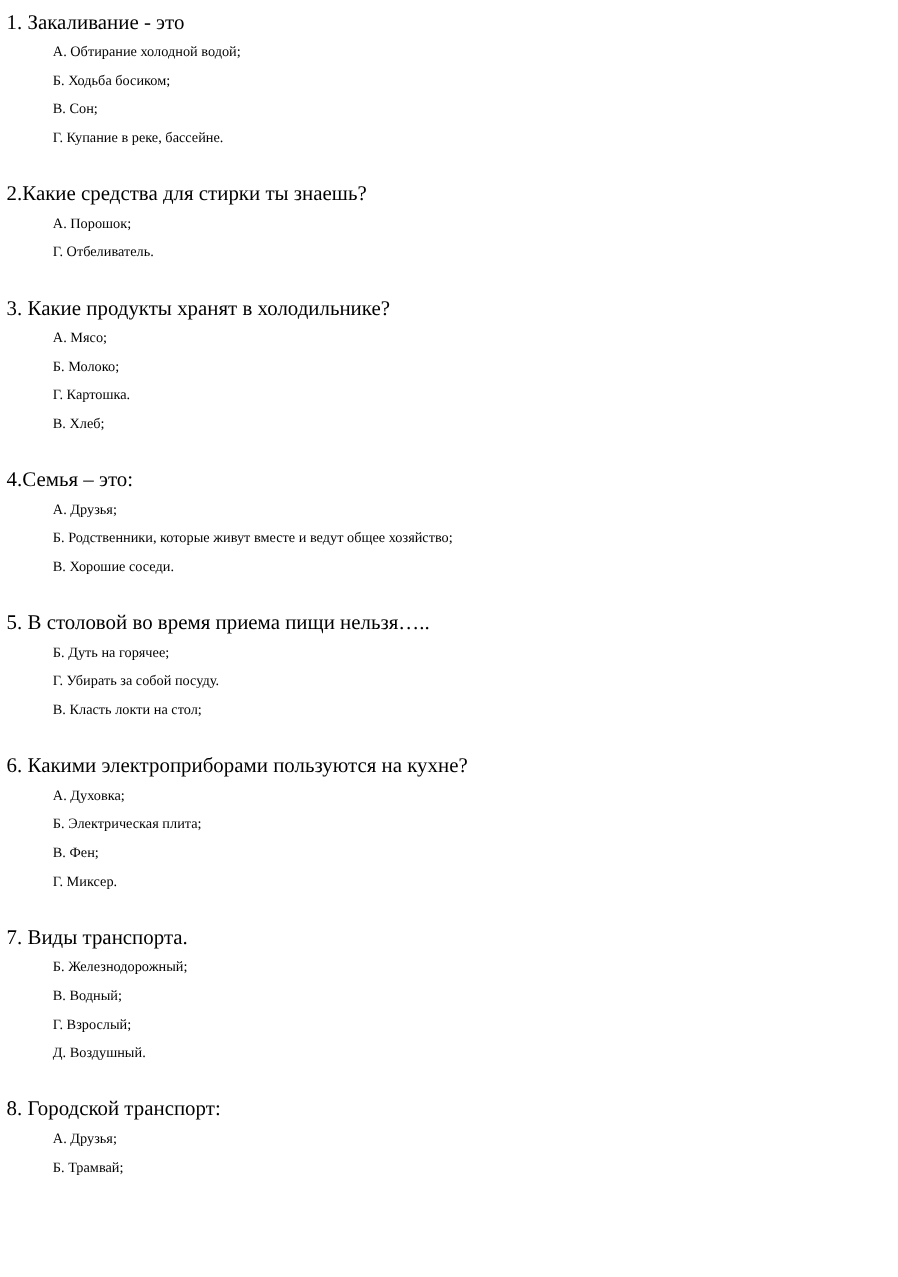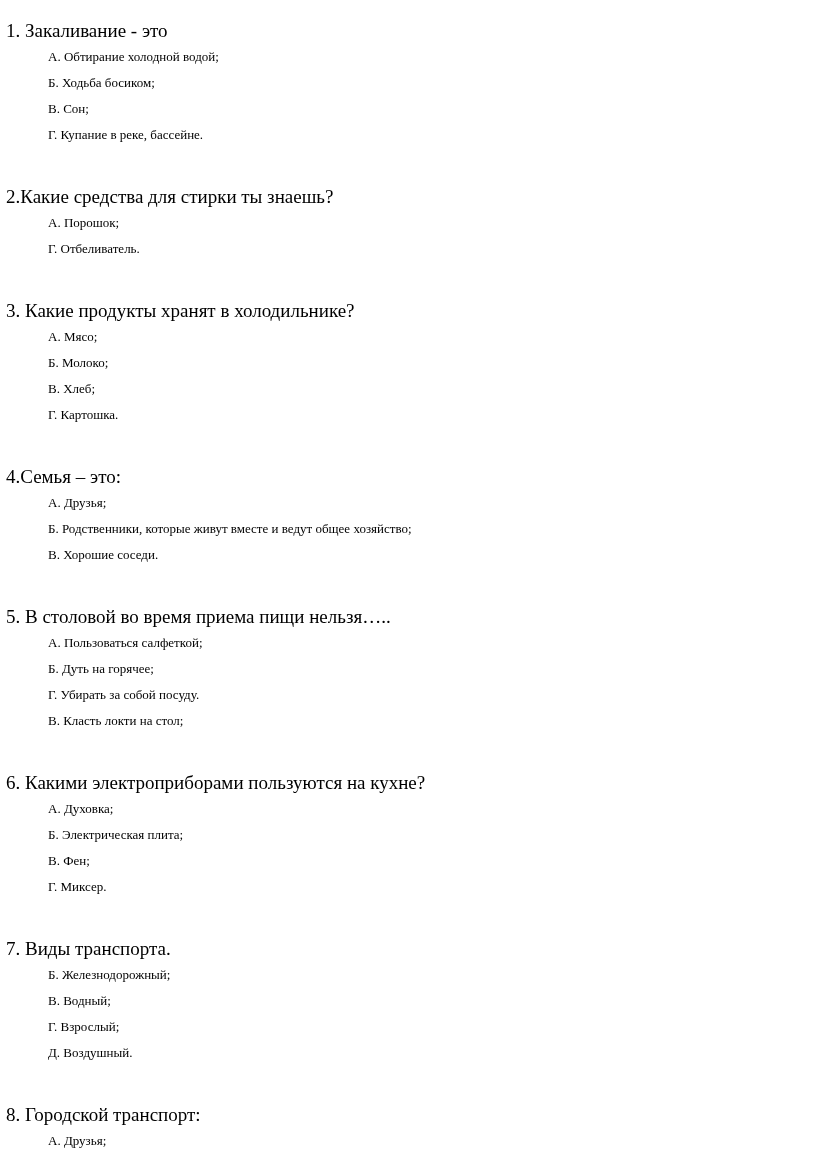--- a/index.html
+++ b/index.html
@@ -15,21 +15,21 @@
     overflow: hidden;
   }
   .page {
     width: 816px;
     height: 1161px;
     box-sizing: border-box;
     padding: 8px 40px 0 6px;
     position: relative;
   }
   .q-block {
-    margin: 10px 0 0 0;
+    margin: 0 0 0 0;
   }
   .q-stem {
     font-size: 19px;
     line-height: 26px;
     white-space: pre-wrap;
     margin: 0;
   }
   .q-option {
     font-size: 13px;
     line-height: 26px;
@@ -59,36 +59,35 @@
     <p class="q-stem">2.Какие средства для стирки ты знаешь?</p>
     <p class="q-option">А. Порошок;</p>
     <p class="q-option">Г. Отбеливатель.</p>
   </div>
   <div class="q-gap"></div>
 
   <div class="q-block">
     <p class="q-stem">3. Какие продукты хранят в холодильнике?</p>
     <p class="q-option">А. Мясо;</p>
     <p class="q-option">Б. Молоко;</p>
+    <p class="q-option">Г. Картошка.</p>
     <p class="q-option">В. Хлеб;</p>
-    <p class="q-option">Г. Картошка.</p>
   </div>
   <div class="q-gap"></div>
 
   <div class="q-block">
     <p class="q-stem">4.Семья – это:</p>
     <p class="q-option">А. Друзья;</p>
     <p class="q-option">Б. Родственники, которые живут вместе и ведут общее хозяйство;</p>
     <p class="q-option">В. Хорошие соседи.</p>
   </div>
   <div class="q-gap"></div>
 
   <div class="q-block">
     <p class="q-stem">5. В столовой во время приема пищи нельзя…..</p>
-    <p class="q-option">А. Пользоваться салфеткой;</p>
     <p class="q-option">Б. Дуть на горячее;</p>
     <p class="q-option">Г. Убирать за собой посуду.</p>
     <p class="q-option">В. Класть локти на стол;</p>
   </div>
   <div class="q-gap"></div>
 
   <div class="q-block">
     <p class="q-stem">6. Какими электроприборами пользуются на кухне?</p>
     <p class="q-option">А. Духовка;</p>
     <p class="q-option">Б. Электрическая плита;</p>

